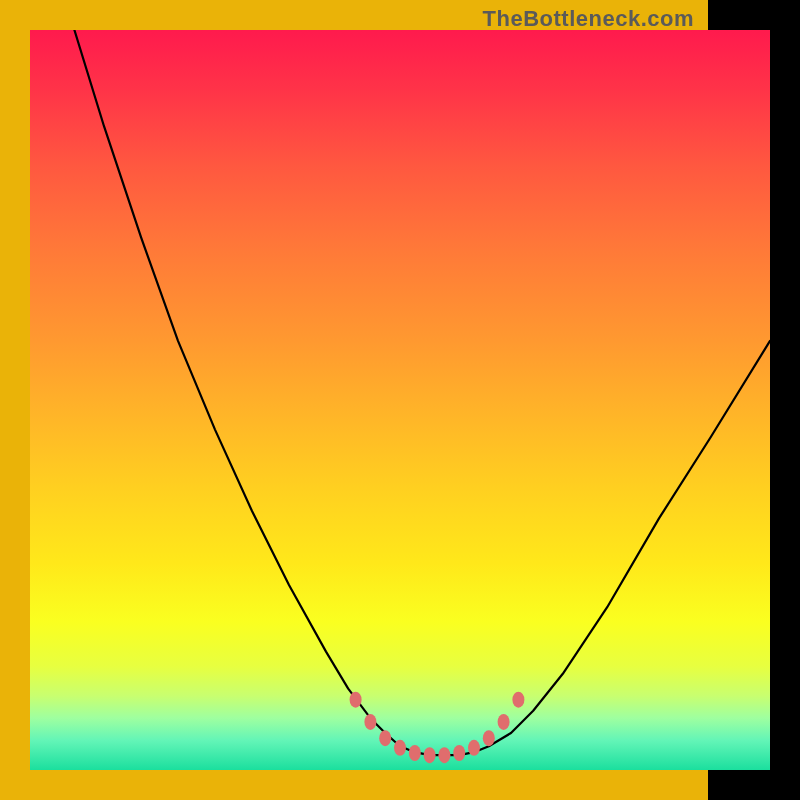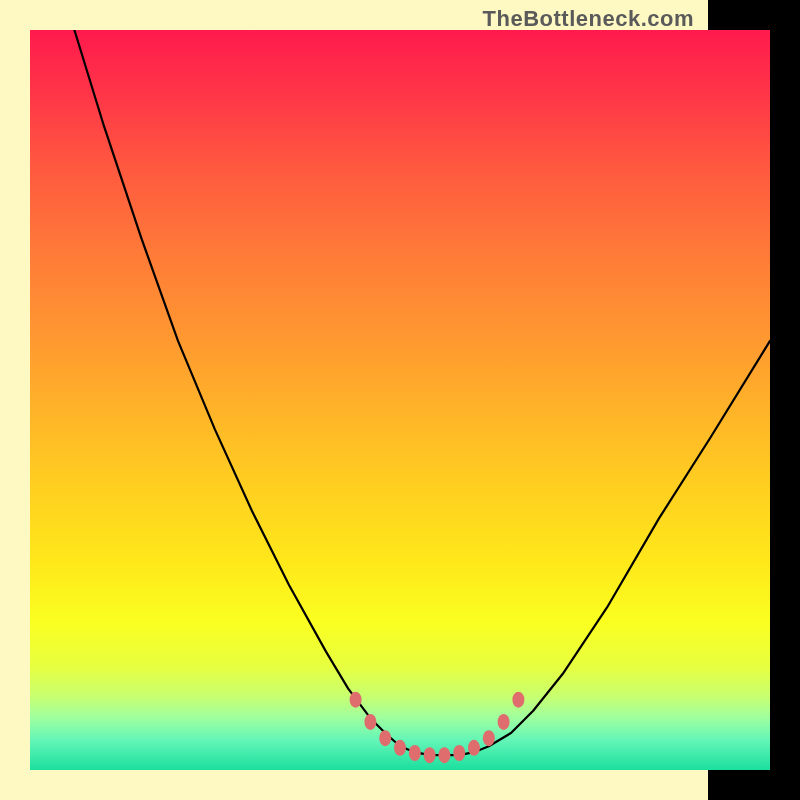--- a/index.html
+++ b/index.html
@@ -8,21 +8,21 @@
     width: 800px;
     height: 800px;
     overflow: hidden;
     background: #000;
     font-family: Arial, Helvetica, sans-serif;
   }
   .frame {
     position: relative;
     width: 708px;
     height: 800px;
-    background: #fef9c3;
+    background: #eab308;
   }
   .plot-area {
     position: absolute;
     left: 30px;
     top: 30px;
     width: 740px;
     height: 740px;
     overflow: hidden;
   }
   .gradient {

